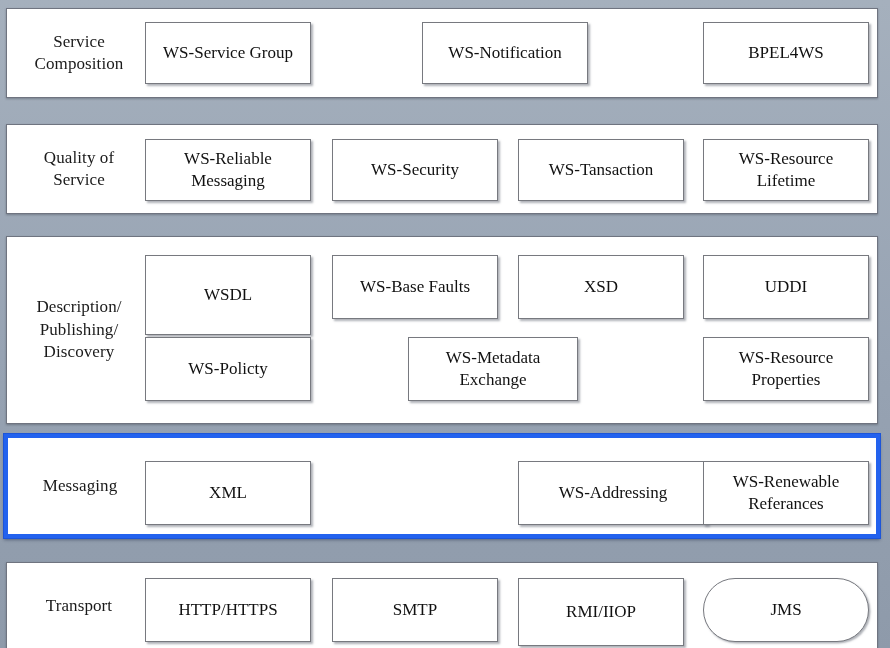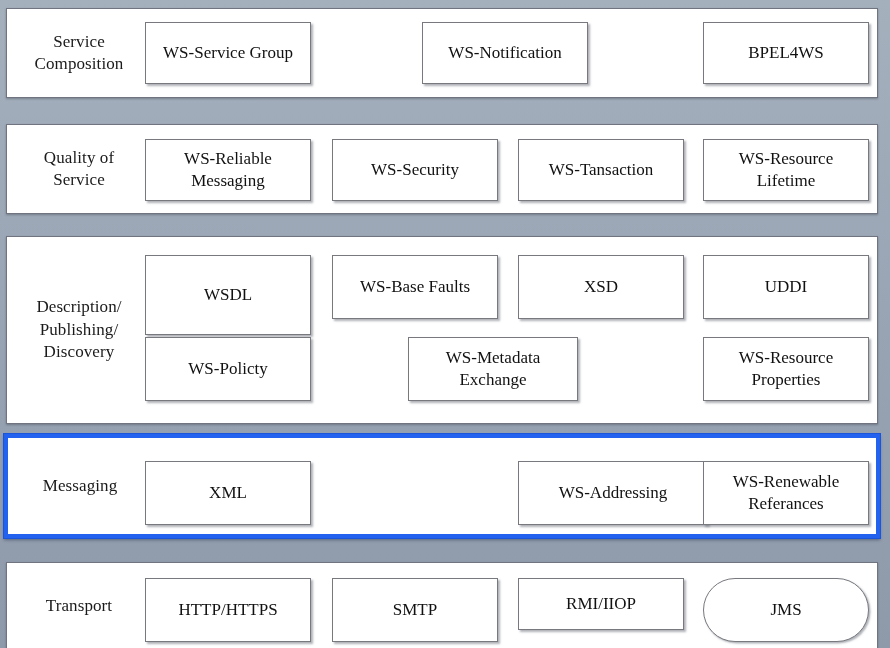--- a/index.html
+++ b/index.html
@@ -155,19 +155,19 @@
     </div>
     <div class="band" style="left: 6px; top: 562px; width: 872px; height: 88px;">
       <div class="band-label" style="white-space: pre-line;">Transport</div>
     </div>
     <div class="box" style="left: 145px; top: 578px; width: 166px; height: 64px;">
       <span class="box-text">HTTP/HTTPS</span>
     </div>
     <div class="box" style="left: 332px; top: 578px; width: 166px; height: 64px;">
       <span class="box-text">SMTP</span>
     </div>
-    <div class="box" style="left: 518px; top: 578px; width: 166px; height: 52px;">
+    <div class="box" style="left: 518px; top: 578px; width: 166px; height: 68px;">
       <span class="box-text">RMI/IIOP</span>
     </div>
     <div class="box" style="left: 703px; top: 578px; width: 166px; height: 64px; border-radius: 32px;">
       <span class="box-text">JMS</span>
     </div>
   </div>
 
 </body></html>

